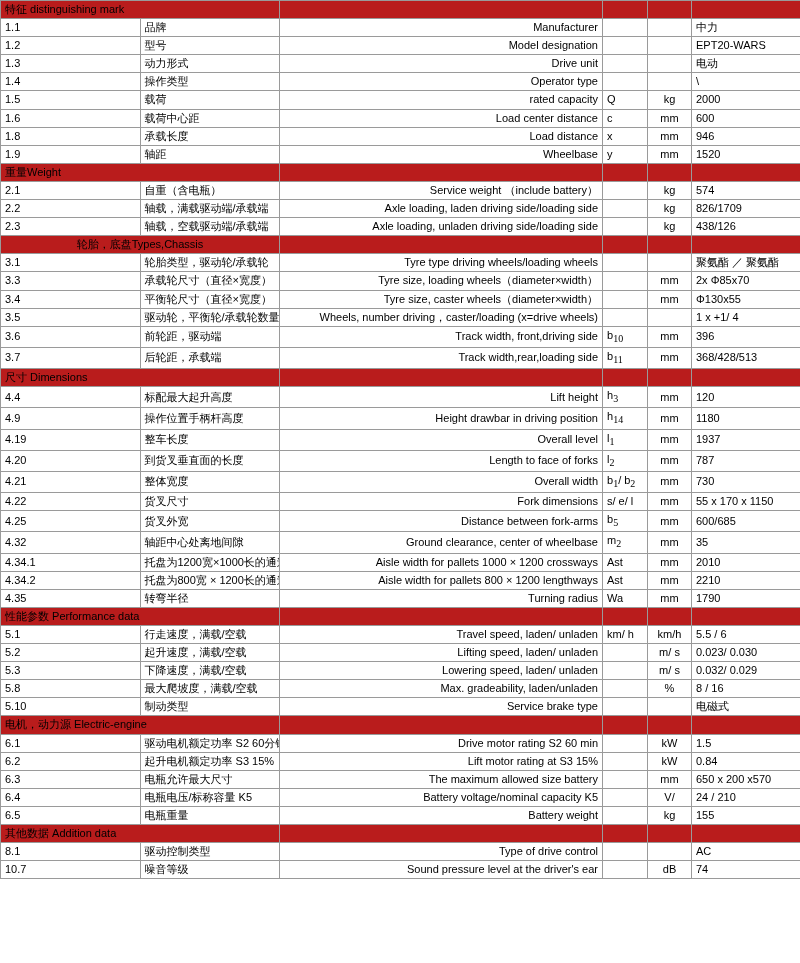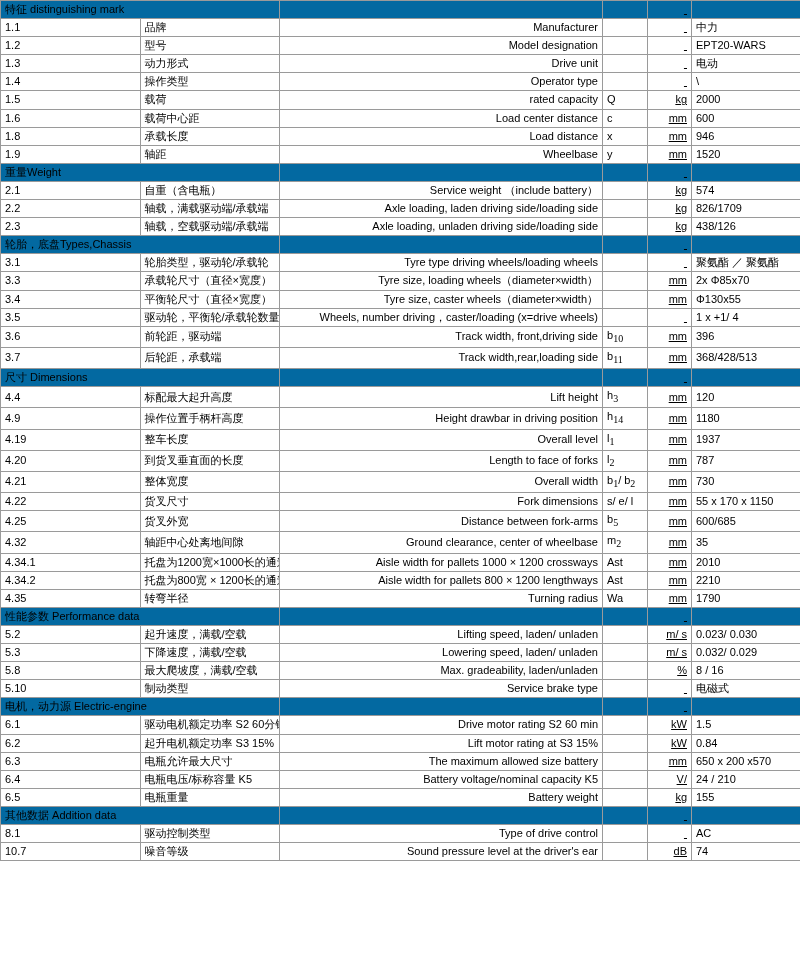--- a/index.html
+++ b/index.html
@@ -27,24 +27,24 @@
     line-height: 1.1;
     height: 17px;
     box-sizing: border-box;
     overflow: hidden;
     white-space: nowrap;
   }
   .c-num   { width: 42px;  text-align: left; }
   .c-cn    { width: 237px; text-align: left; }
   .c-en    { width: 323px; text-align: right; }
   .c-sym   { width: 45px;  text-align: left; }
-  .c-unit  { width: 44px;  text-align: right; text-decoration: underline; }
+  .c-unit  { width: 44px;  text-align: center; }
   .c-val   { width: 109px; text-align: left; }
   tr.section td {
-    background: #0369a1;
+    background: #b91c1c;
     font-weight: normal;
   }
   .sub { font-size: 10px; vertical-align: sub; font-family: Liberation Serif, serif; }
 </style>
 </head>
 <body>
 
 <table class="spec">
   <tbody id="spec-body">
       <tr class="section">
@@ -143,21 +143,21 @@
       </tr>
       <tr>
         <td class="c-num">2.3</td>
         <td class="c-cn">轴载，空载驱动端/承载端</td>
         <td class="c-en">Axle loading, unladen  driving side/loading side</td>
         <td class="c-sym">&nbsp;</td>
         <td class="c-unit">kg</td>
         <td class="c-val">438/126</td>
       </tr>
       <tr class="section">
-        <td class="c-num" colspan="2" style="width: 279px;">轮胎，底盘Types,Chassis</td>
+        <td class="c-num" colspan="2" style="width: 279px; text-align: center;">轮胎，底盘Types,Chassis</td>
         <td class="c-en">&nbsp;</td>
         <td class="c-sym">&nbsp;</td>
         <td class="c-unit">&nbsp;</td>
         <td class="c-val">&nbsp;</td>
       </tr>
       <tr>
         <td class="c-num">3.1</td>
         <td class="c-cn">轮胎类型，驱动轮/承载轮</td>
         <td class="c-en">Tyre type driving wheels/loading wheels</td>
         <td class="c-sym">&nbsp;</td>
@@ -300,20 +300,28 @@
         <td class="c-val">1790</td>
       </tr>
       <tr class="section">
         <td class="c-num" colspan="2" style="width: 279px;">性能参数 Performance data</td>
         <td class="c-en">&nbsp;</td>
         <td class="c-sym">&nbsp;</td>
         <td class="c-unit">&nbsp;</td>
         <td class="c-val">&nbsp;</td>
       </tr>
       <tr>
+        <td class="c-num">5.1</td>
+        <td class="c-cn">行走速度，满载/空载</td>
+        <td class="c-en">Travel speed, laden/ unladen</td>
+        <td class="c-sym">km/ h</td>
+        <td class="c-unit">km/h</td>
+        <td class="c-val">5.5 / 6</td>
+      </tr>
+      <tr>
         <td class="c-num">5.2</td>
         <td class="c-cn">起升速度，满载/空载</td>
         <td class="c-en">Lifting speed, laden/ unladen</td>
         <td class="c-sym">&nbsp;</td>
         <td class="c-unit">m/ s</td>
         <td class="c-val">0.023/ 0.030</td>
       </tr>
       <tr>
         <td class="c-num">5.3</td>
         <td class="c-cn">下降速度，满载/空载</td>

